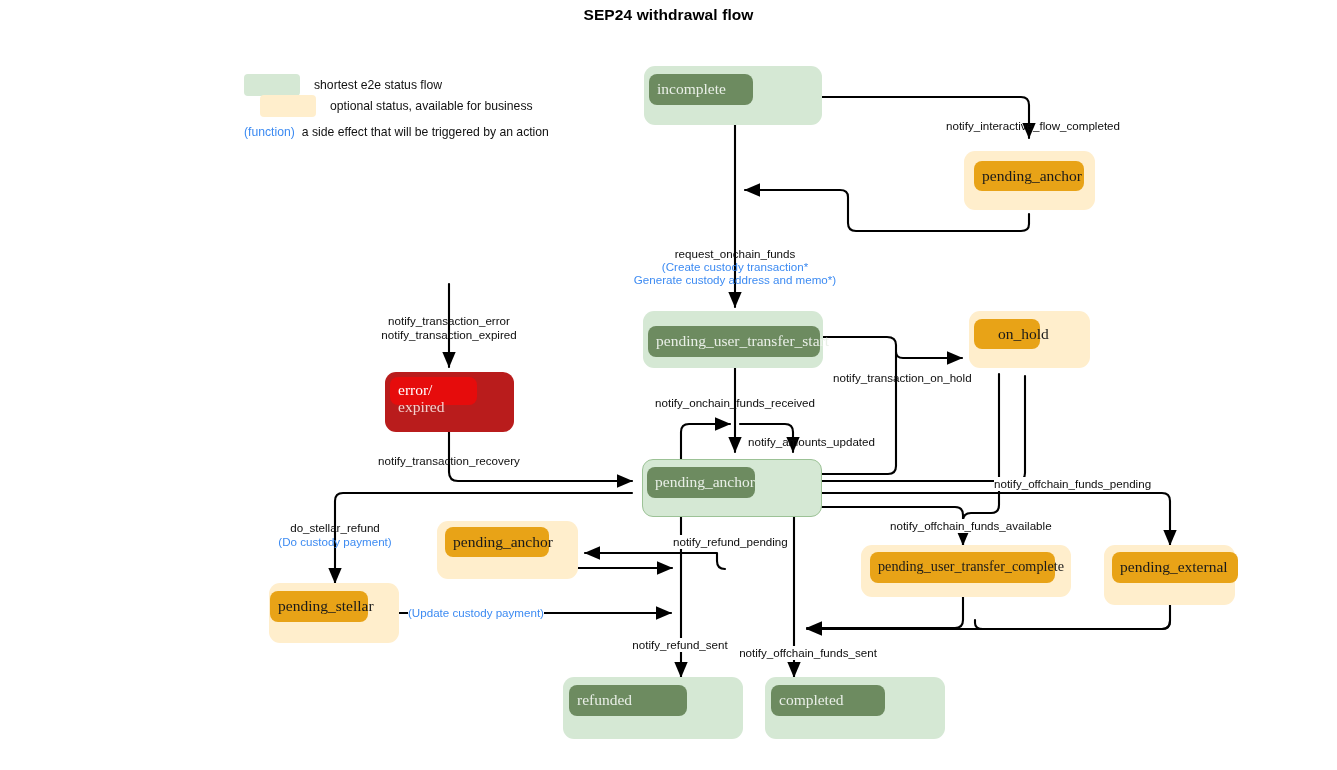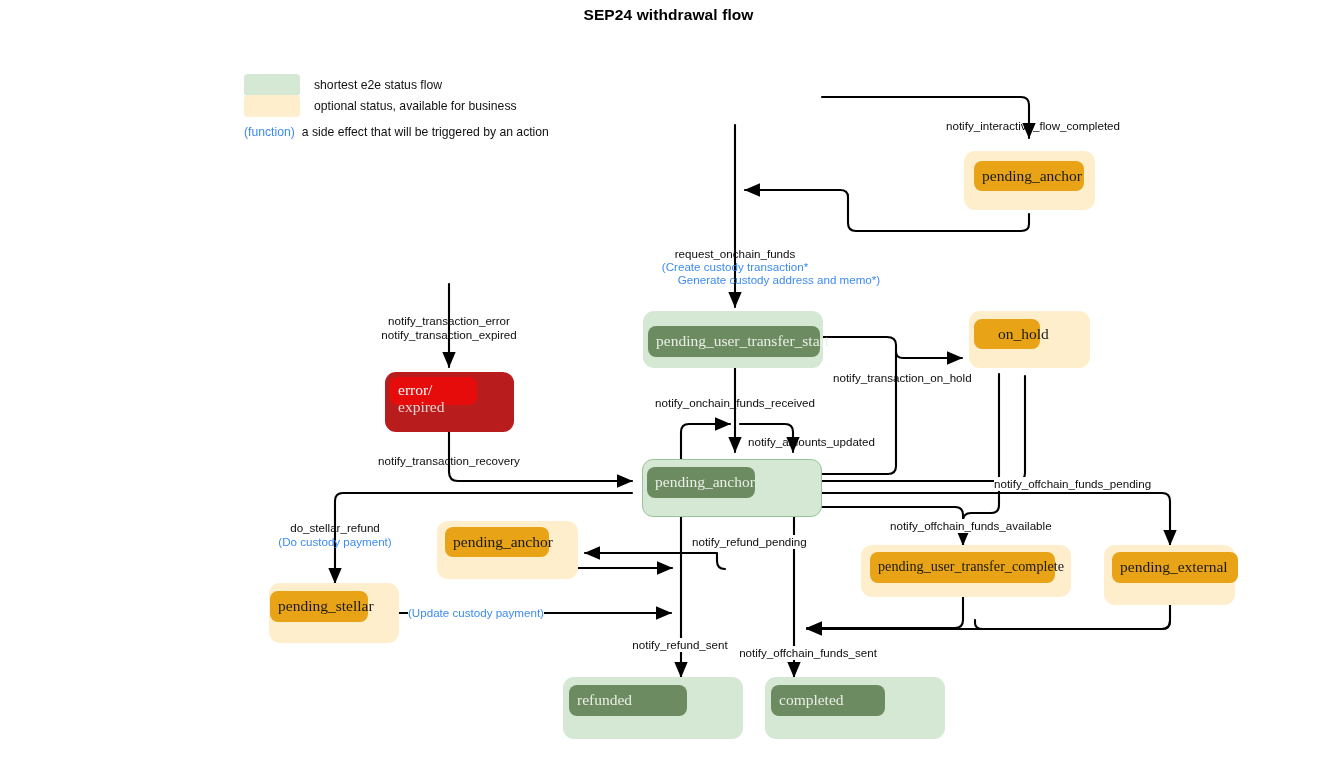--- a/index.html
+++ b/index.html
@@ -203,30 +203,33 @@
 
     <path class="edge" d="M1170,605 L1170,621 Q1170,629 1162,629 L983,629 Q975,629 975,623 L975,620"></path>
     <path class="edge" d="M1170,621 Q1170,629 1162,629 L807,629" marker-end="url(#ah)"></path>
   </svg>
 
   <div id="legend">
     <div class="lg-row" style="left:0px; top:4px;">
       <span class="lg-sw green"></span>
       <span class="lg-txt" style="margin-left:14px;">shortest e2e status flow</span>
     </div>
-    <div class="lg-row" style="left:0px; top:25px;">
+    <div class="lg-row" style="left:16px; top:25px;">
       <span class="lg-sw orange"></span>
       <span class="lg-txt" style="margin-left:14px;">optional status, available for business</span>
     </div>
     <div class="lg-row" style="left:0px; top:51px;">
       <span class="lg-fn">(function)</span>
       <span class="lg-txt" style="margin-left:7px;">a side effect that will be triggered by an action</span>
     </div>
   </div>
 
+  <div class="node n-green" style="left:644px; top:66px; width:178px; height:59px;">
+    <div class="chip c-green" style="left:5px; top:8px; width:104px; height:31px;">incomplete</div>
+  </div>
 
   <div class="node n-orange" style="left:964px; top:151px; width:131px; height:59px;">
     <div class="chip c-orange" style="left:10px; top:10px; width:110px; height:30px;">pending_anchor</div>
   </div>
 
 
   <div class="node n-error" style="left:385px; top:372px; width:129px; height:60px;">
     <div class="chip c-error" style="left:5px; top:5px; width:87px; height:28px; padding:4px 8px;">
       <span>error/</span><br>
       <span class="ln2">expired</span>
@@ -266,38 +269,38 @@
   </div>
 
   <div class="node n-green" style="left:765px; top:677px; width:180px; height:62px;">
     <div class="chip c-green" style="left:6px; top:8px; width:114px; height:31px;">completed</div>
   </div>
 
   <div class="elabel" style="left:946px; top:119px;">notify_interactive_flow_completed</div>
 
   <div class="elabel ctr" style="left:735px; top:247px;">request_onchain_funds</div>
   <div class="elabel ctr fn" style="left:735px; top:260px; color:#3d8bf2;">(Create custody transaction*</div>
-  <div class="elabel ctr fn" style="left:735px; top:273px; color:#3d8bf2;margin-left:44px;">Generate custody address and memo*)</div>
+  <div class="elabel ctr fn" style="left:735px; top:273px; color:#3d8bf2;">Generate custody address and memo*)</div>
 
   <div class="elabel ctr" style="left:449px; top:314px;">notify_transaction_error</div>
   <div class="elabel ctr" style="left:449px; top:328px;">notify_transaction_expired</div>
 
   <div class="elabel ctr" style="left:449px; top:454px;">notify_transaction_recovery</div>
 
   <div class="elabel ctr" style="left:735px; top:396px;">notify_onchain_funds_received</div>
 
   <div class="elabel" style="left:748px; top:435px;">notify_amounts_updated</div>
 
   <div class="elabel" style="left:833px; top:371px;">notify_transaction_on_hold</div>
 
   <div class="elabel" style="left:994px; top:477px; background:#ffffff;">notify_offchain_funds_pending</div>
 
   <div class="elabel" style="left:890px; top:519px; background:#ffffff;">notify_offchain_funds_available</div>
 
-  <div class="elabel" style="left:673px; top:535px; background:#ffffff;margin-left:19px;">notify_refund_pending</div>
+  <div class="elabel" style="left:673px; top:535px; background:#ffffff;">notify_refund_pending</div>
 
   <div class="elabel ctr" style="left:680px; top:638px; background:#ffffff;">notify_refund_sent</div>
 
   <div class="elabel ctr" style="left:808px; top:646px; background:#ffffff;">notify_offchain_funds_sent</div>
 
   <div class="elabel ctr" style="left:335px; top:521px;">do_stellar_refund</div>
   <div class="elabel ctr" style="left:335px; top:535px; color:#3d8bf2;">(Do custody payment)</div>
 
   <div class="elabel" style="left:408px; top:606px; color:#3d8bf2; background:#ffffff;">(Update custody payment)</div>
 

